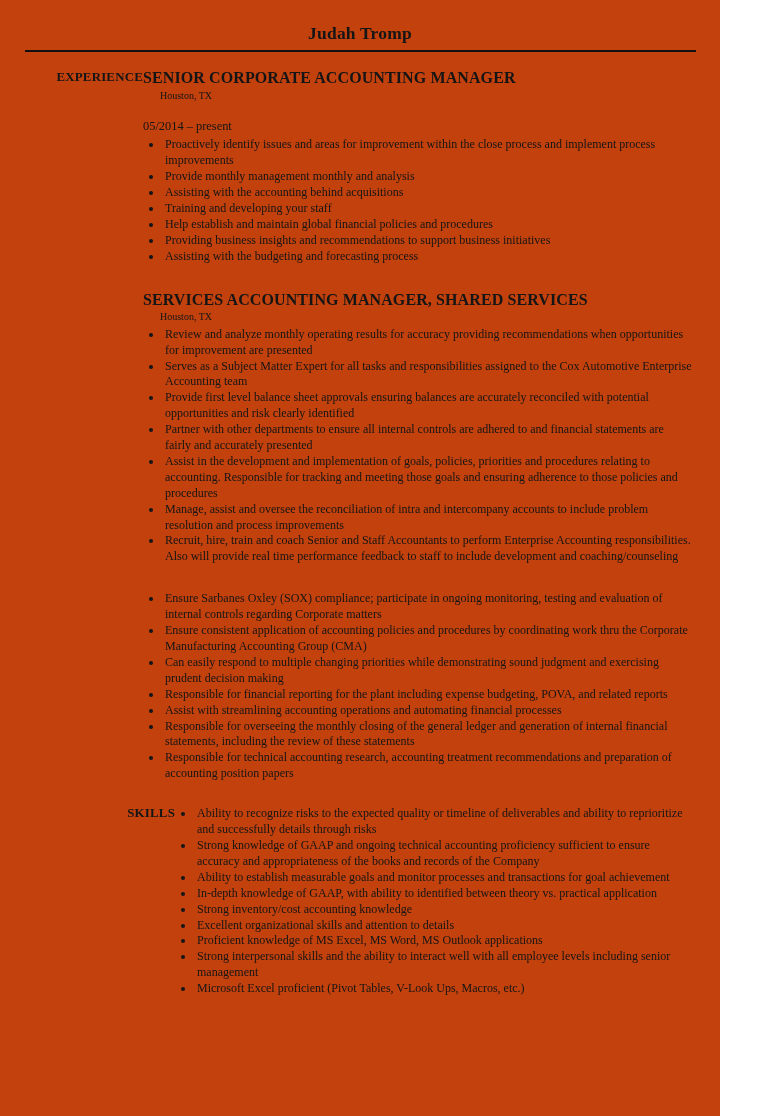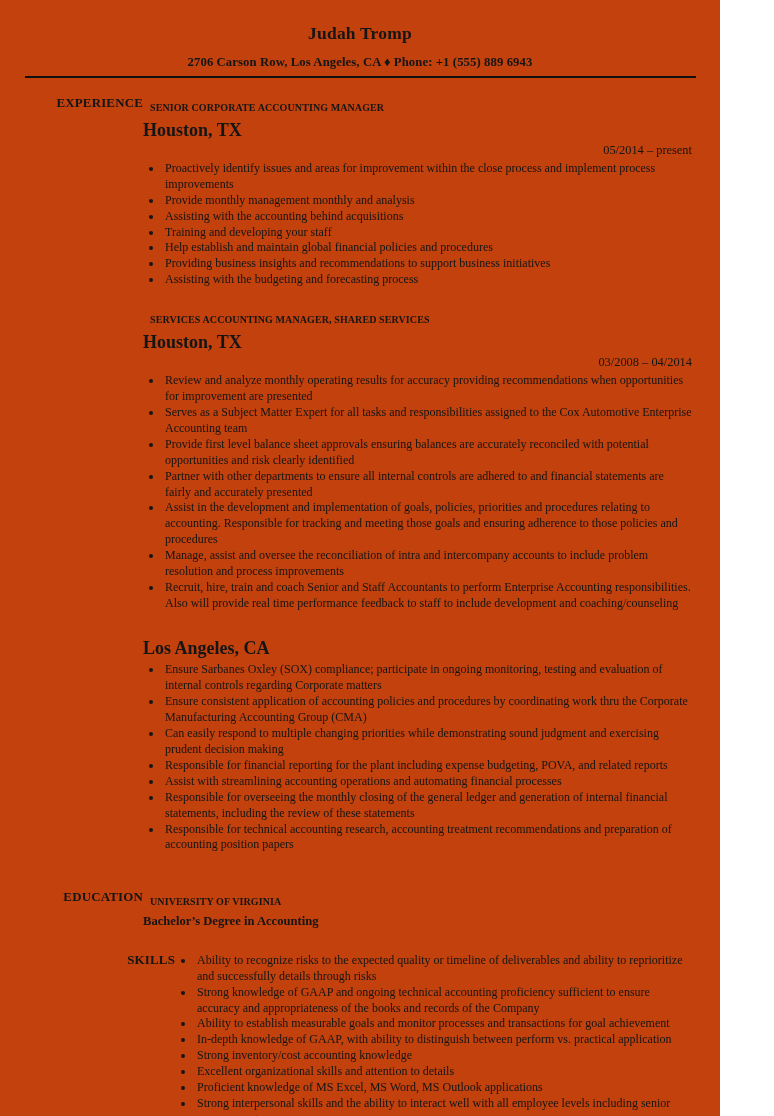--- a/index.html
+++ b/index.html
@@ -41,42 +41,41 @@
     font-weight: bold;
     font-size: 12.9px;
     letter-spacing: 0.2px;
     line-height: 1.1;
     padding-top: 1px;
     text-align: right;
   }
   .row-content { flex: 1; min-width: 0; line-height: 1.27; }
   .job + .job { margin-top: 26px; }
   .job-title {
-    font-size: 10px;
+    font-size: 16px;
     font-weight: bold;
-    margin: 7px;
+    margin: 0;
     letter-spacing: 0.1px;
     line-height: 1.1;
   }
-  .job-location { font-weight: bold; font-size: 18px; margin-top: 3px; line-height: 1.15; }
-  .job-dates { font-size: 12.4px; margin-top: 2px; line-height: 1.15; text-align: right; }
+  .job-location { font-weight: normal; font-size: 10px; margin-top: 3px; line-height: 1.15; margin-left: 17px; }
+  .job-dates { font-size: 12.4px; margin-top: 18px; line-height: 1.15; }
   ul.bullets { margin: 4px 0 0 0; padding-left: 20px; list-style: disc; }
   li.bullet { font-size: 12px; line-height: 15.9px; padding-left: 2px; }
   .section-education { margin-top: 36px; }
   .education-degree { font-weight: bold; font-size: 12.6px; margin-top: 3px; line-height: 1.15; }
   .section-skills { margin-top: 23px; margin-left: 32px; }
   .section-skills ul.bullets { margin-top: 1px; }
 </style>
 </head>
 <body>
 
 <div class="page">
   <header>
     <h1 class="candidate-name">Judah Tromp</h1>
-    <div class="contact-line">2706 Carson Row, Los Angeles, CA ♦ Phone: +1 (555) 889 6943</div>
     <hr class="header-rule">
   </header>
 
   <main>
     <section class="row section-experience">
       <div class="row-label">EXPERIENCE</div>
       <div class="row-content">
           <div class="job">
             <h3 class="job-title">SENIOR CORPORATE ACCOUNTING MANAGER</h3>
             <div class="job-location">Houston, TX</div>
@@ -87,62 +86,53 @@
               <li class="bullet">Assisting with the accounting behind acquisitions</li>
               <li class="bullet">Training and developing your staff</li>
               <li class="bullet">Help establish and maintain global financial policies and procedures</li>
               <li class="bullet">Providing business insights and recommendations to support business initiatives</li>
               <li class="bullet">Assisting with the budgeting and forecasting process</li>
             </ul>
           </div>
           <div class="job">
             <h3 class="job-title">SERVICES ACCOUNTING MANAGER, SHARED SERVICES</h3>
             <div class="job-location">Houston, TX</div>
-            <div class="job-dates">03/2008 – 04/2014</div>
             <ul class="bullets">
               <li class="bullet">Review and analyze monthly operating results for accuracy providing recommendations when opportunities for improvement are presented</li>
               <li class="bullet">Serves as a Subject Matter Expert for all tasks and responsibilities assigned to the Cox Automotive Enterprise Accounting team</li>
               <li class="bullet">Provide first level balance sheet approvals ensuring balances are accurately reconciled with potential opportunities and risk clearly identified</li>
               <li class="bullet">Partner with other departments to ensure all internal controls are adhered to and financial statements are fairly and accurately presented</li>
               <li class="bullet">Assist in the development and implementation of goals, policies, priorities and procedures relating to accounting. Responsible for tracking and meeting those goals and ensuring adherence to those policies and procedures</li>
               <li class="bullet">Manage, assist and oversee the reconciliation of intra and intercompany accounts to include problem resolution and process improvements</li>
               <li class="bullet">Recruit, hire, train and coach Senior and Staff Accountants to perform Enterprise Accounting responsibilities. Also will provide real time performance feedback to staff to include development and coaching/counseling</li>
             </ul>
           </div>
           <div class="job">
-            <div class="job-location">Los Angeles, CA</div>
             <ul class="bullets">
               <li class="bullet">Ensure Sarbanes Oxley (SOX) compliance; participate in ongoing monitoring, testing and evaluation of internal controls regarding Corporate matters</li>
               <li class="bullet">Ensure consistent application of accounting policies and procedures by coordinating work thru the Corporate Manufacturing Accounting Group (CMA)</li>
               <li class="bullet">Can easily respond to multiple changing priorities while demonstrating sound judgment and exercising prudent decision making</li>
               <li class="bullet">Responsible for financial reporting for the plant including expense budgeting, POVA, and related reports</li>
               <li class="bullet">Assist with streamlining accounting operations and automating financial processes</li>
               <li class="bullet">Responsible for overseeing the monthly closing of the general ledger and generation of internal financial statements, including the review of these statements</li>
               <li class="bullet">Responsible for technical accounting research, accounting treatment recommendations and preparation of accounting position papers</li>
             </ul>
           </div>
         </div>
     </section>
 
-    <section class="row section-education">
-      <div class="row-label">EDUCATION</div>
-      <div class="row-content">
-        <div class="job-title">UNIVERSITY OF VIRGINIA</div>
-        <div class="education-degree">Bachelor’s Degree in Accounting</div>
-      </div>
-    </section>
 
     <section class="row section-skills">
       <div class="row-label">SKILLS</div>
       <div class="row-content">
         <ul class="bullets">
             <li class="bullet">Ability to recognize risks to the expected quality or timeline of deliverables and ability to reprioritize and successfully details through risks</li>
             <li class="bullet">Strong knowledge of GAAP and ongoing technical accounting proficiency sufficient to ensure accuracy and appropriateness of the books and records of the Company</li>
             <li class="bullet">Ability to establish measurable goals and monitor processes and transactions for goal achievement</li>
-            <li class="bullet">In-depth knowledge of GAAP, with ability to distinguish between perform vs. practical application</li>
+            <li class="bullet">In-depth knowledge of GAAP, with ability to identified between theory vs. practical application</li>
             <li class="bullet">Strong inventory/cost accounting knowledge</li>
             <li class="bullet">Excellent organizational skills and attention to details</li>
             <li class="bullet">Proficient knowledge of MS Excel, MS Word, MS Outlook applications</li>
             <li class="bullet">Strong interpersonal skills and the ability to interact well with all employee levels including senior management</li>
             <li class="bullet">Microsoft Excel proficient (Pivot Tables, V-Look Ups, Macros, etc.)</li>
           </ul>
       </div>
     </section>
   </main>
 </div>

